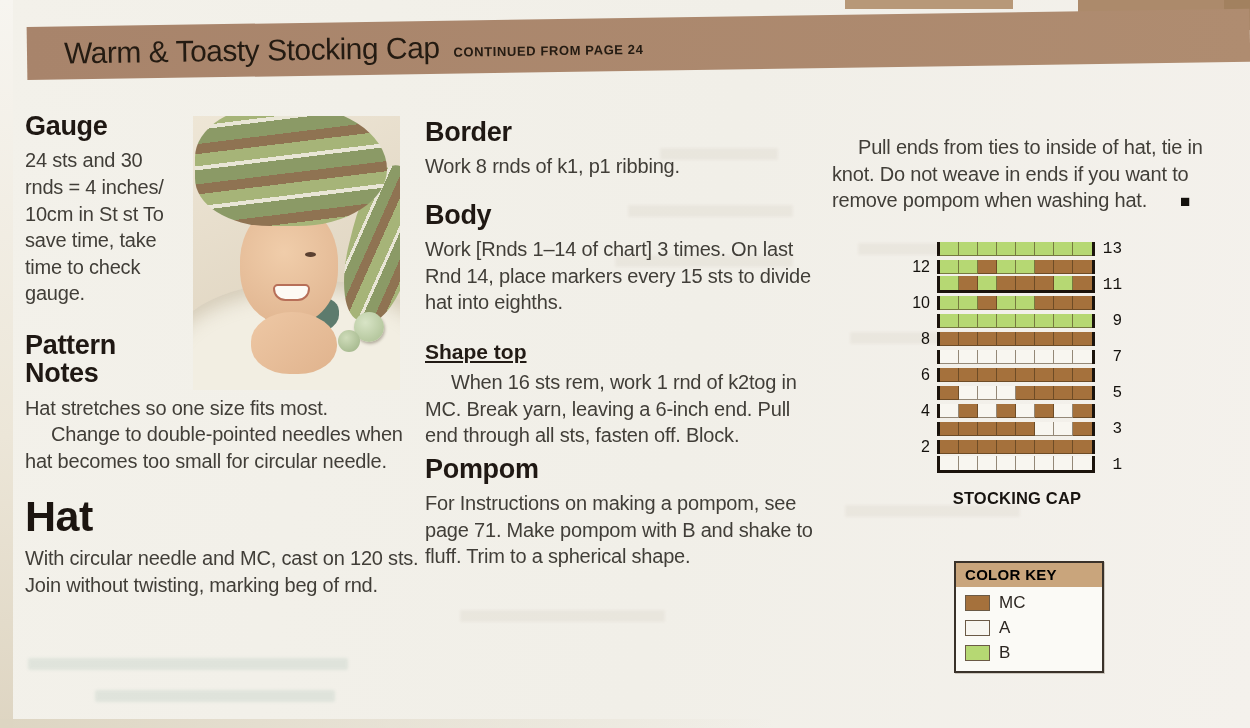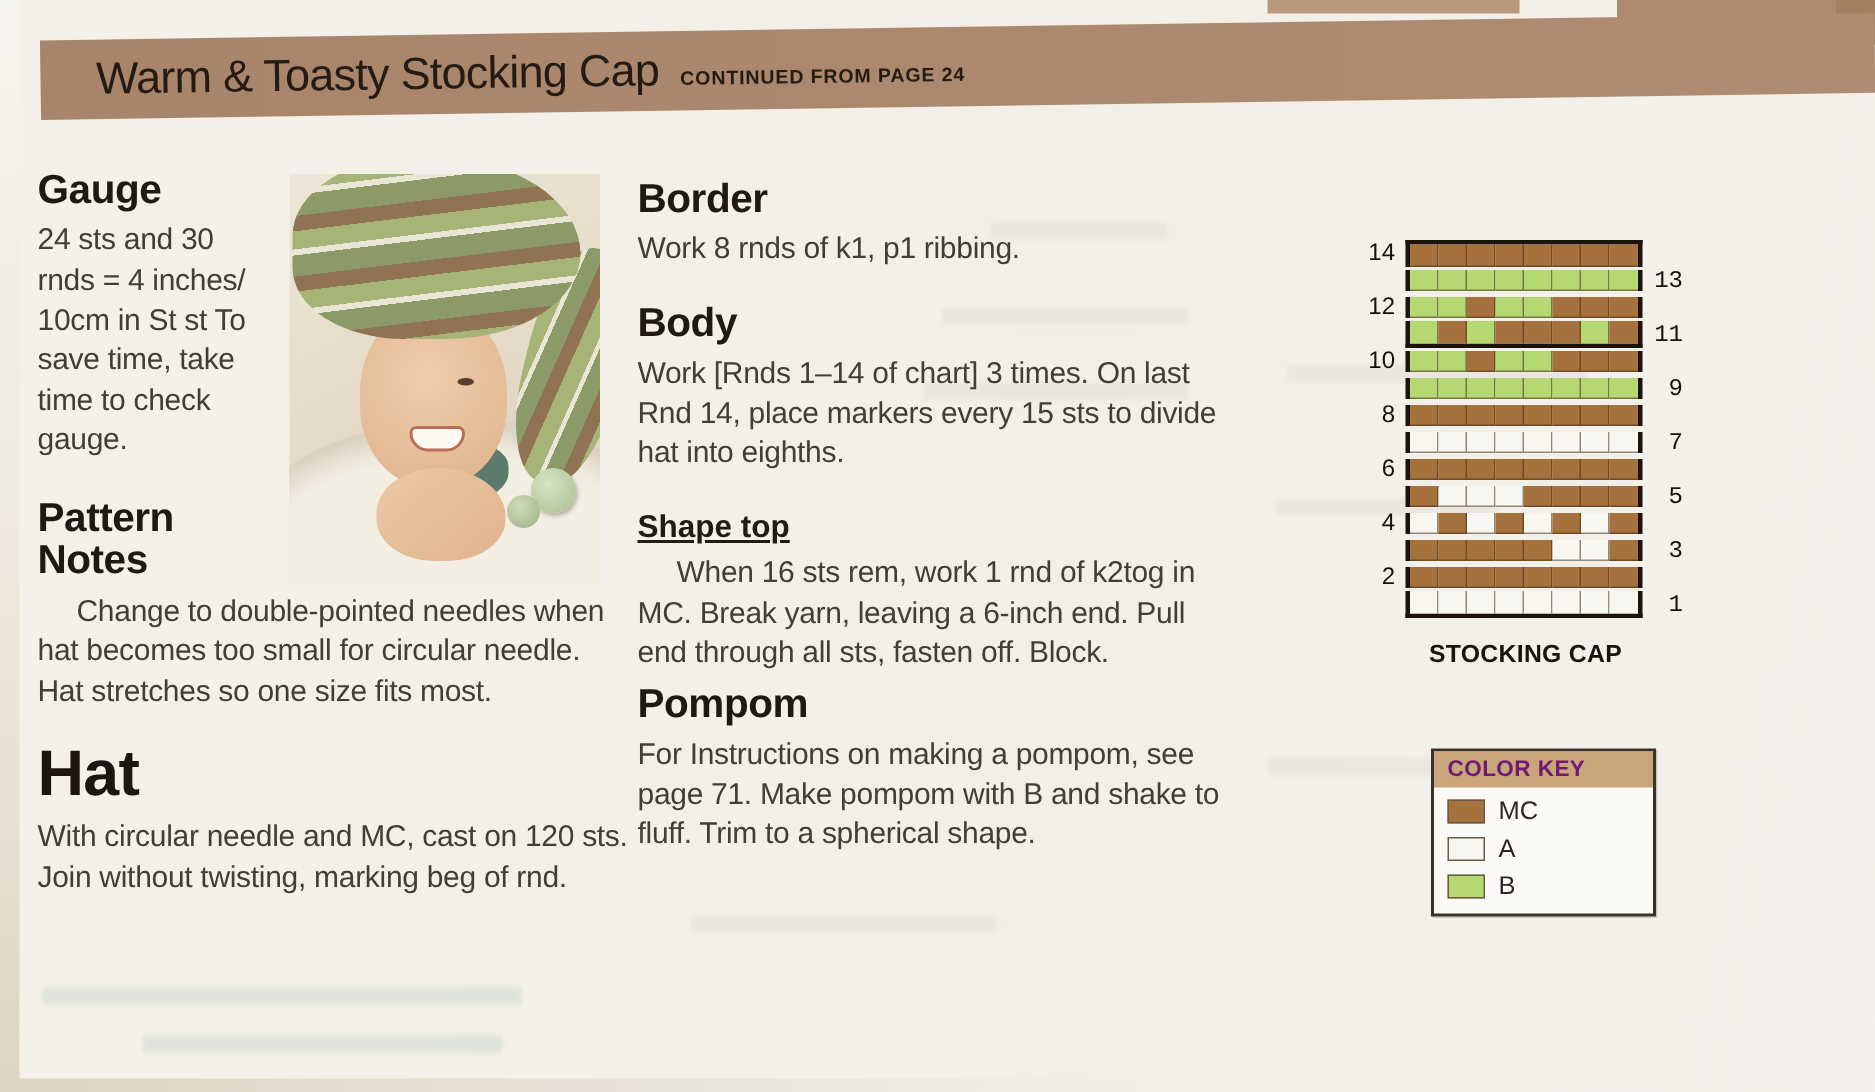--- a/index.html
+++ b/index.html
@@ -90,21 +90,21 @@
   .row-cells.last { border-bottom:3px solid #1b130c; }
   .row-cells.heavy { border-bottom:3px solid #1b130c; }
   .cell { width:19px; height:14.4px; border-right:1px solid rgba(66,46,20,.55); border-bottom:1px solid rgba(66,46,20,.55); }
   .row-cells .cell:last-child { border-right:none; }
   .row-cells.heavy .cell, .row-cells.last .cell { border-bottom:none; }
   .chart-caption { margin-top:14px; text-align:center; font-size:16.5px; font-weight:bold; color:#181410; line-height:1.3; letter-spacing:0.2px; width:214px; }
 
   
   .color-key { margin-top:52px; margin-left:122px; width:150px; border:2px solid #3a322a;
     background:#fbfaf6; box-shadow:1px 1px 0 rgba(120,105,85,.3); }
-  .key-title { background:#c9a57c; padding:3px 9px 4px; font-size:15px; font-weight:bold; color:#701a75; letter-spacing:0.3px; }
+  .key-title { background:#c9a57c; padding:3px 9px 4px; font-size:15px; font-weight:bold; color:#000000; letter-spacing:0.3px; }
   .key-rows { padding:6px 9px 8px; }
   .key-row { display:flex; align-items:center; margin-top:5px; }
   .key-row:first-child { margin-top:0; }
   .swatch { display:inline-block; width:25px; height:16px; border:1px solid #6b5a46; margin-right:9px; }
   .key-label { font-size:17px; color:#2c2username621; color:#2c2621; }
 
   
   .ghost { position:absolute; height:12px; background:#8a7a5c; opacity:0.07; filter:blur(1.5px); border-radius:2px; }
   .ghost.teal { background:#5f8f80; opacity:0.12; }
 </style>
@@ -134,22 +134,22 @@
   <div class="ghost teal" style="left:28px;top:658px;width:320px;"></div>
   <div class="ghost teal" style="left:95px;top:690px;width:240px;"></div>
 
   <section class="col col-left">
     <div class="gauge">
       <h2 class="sec">Gauge</h2>
       <p class="body">24 sts and 30 rnds = 4 inches/ 10cm in St st To save time, take time to check gauge.</p>
     </div>
     <div class="pattern-notes">
       <h2 class="sec">Pattern Notes</h2>
+      <p class="body">Hat stretches so one size fits most.</p>
       <p class="body indent">Change to double-pointed needles when hat becomes too small for circular needle.</p>
-      <p class="body">Hat stretches so one size fits most.</p>
     </div>
     <div class="hat">
       <h2 class="sec-big">Hat</h2>
       <p class="body">With circular needle and MC, cast on 120 sts. Join without twisting, marking beg of rnd.</p>
     </div>
   </section>
 
   <figure class="photo">
     <div class="jacket"></div>
     <div class="turtleneck"></div>
@@ -176,37 +176,24 @@
       <h3 class="sub">Shape top</h3>
       <p class="body indent">When 16 sts rem, work 1 rnd of k2tog in MC. Break yarn, leaving a 6-inch end. Pull end through all sts, fasten off. Block.</p>
     </div>
     <div class="mt3">
       <h2 class="sec">Pompom</h2>
       <p class="body">For Instructions on making a pompom, see page 71. Make pompom with B and shake to fluff. Trim to a spherical shape.</p>
     </div>
   </section>
 
   <section class="col col-right">
+    <p class="body indent"><span>Pull ends from ties to inside of hat, tie in knot. Do not weave in ends if you want to remove pompom when washing hat.</span><span class="endmark">■</span></p>
 
     <div class="chart-block">
       <div class="chart" id="stocking-cap-chart">
-          <div class="chart-row">
-            <div class="row-num left">14</div>
-            <div class="row-cells first">
-              <div class="cell" style="background: rgb(165, 113, 60);"></div>
-              <div class="cell" style="background: rgb(165, 113, 60);"></div>
-              <div class="cell" style="background: rgb(165, 113, 60);"></div>
-              <div class="cell" style="background: rgb(165, 113, 60);"></div>
-              <div class="cell" style="background: rgb(165, 113, 60);"></div>
-              <div class="cell" style="background: rgb(165, 113, 60);"></div>
-              <div class="cell" style="background: rgb(165, 113, 60);"></div>
-              <div class="cell" style="background: rgb(165, 113, 60);"></div>
-            </div>
-            <div class="row-num right"></div>
-          </div>
           <div class="chart-row">
             <div class="row-num left"></div>
             <div class="row-cells">
               <div class="cell" style="background: rgb(182, 216, 115);"></div>
               <div class="cell" style="background: rgb(182, 216, 115);"></div>
               <div class="cell" style="background: rgb(182, 216, 115);"></div>
               <div class="cell" style="background: rgb(182, 216, 115);"></div>
               <div class="cell" style="background: rgb(182, 216, 115);"></div>
               <div class="cell" style="background: rgb(182, 216, 115);"></div>
               <div class="cell" style="background: rgb(182, 216, 115);"></div>

